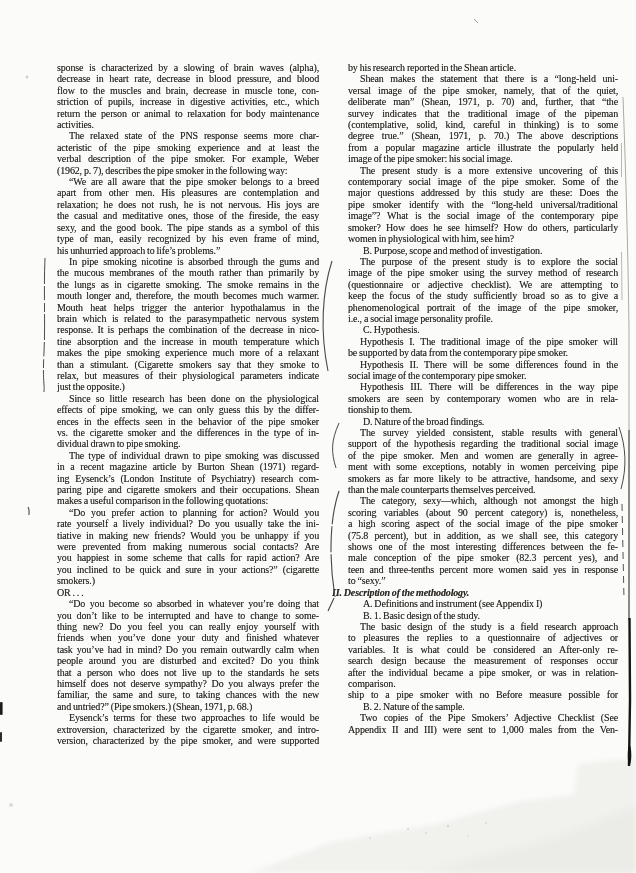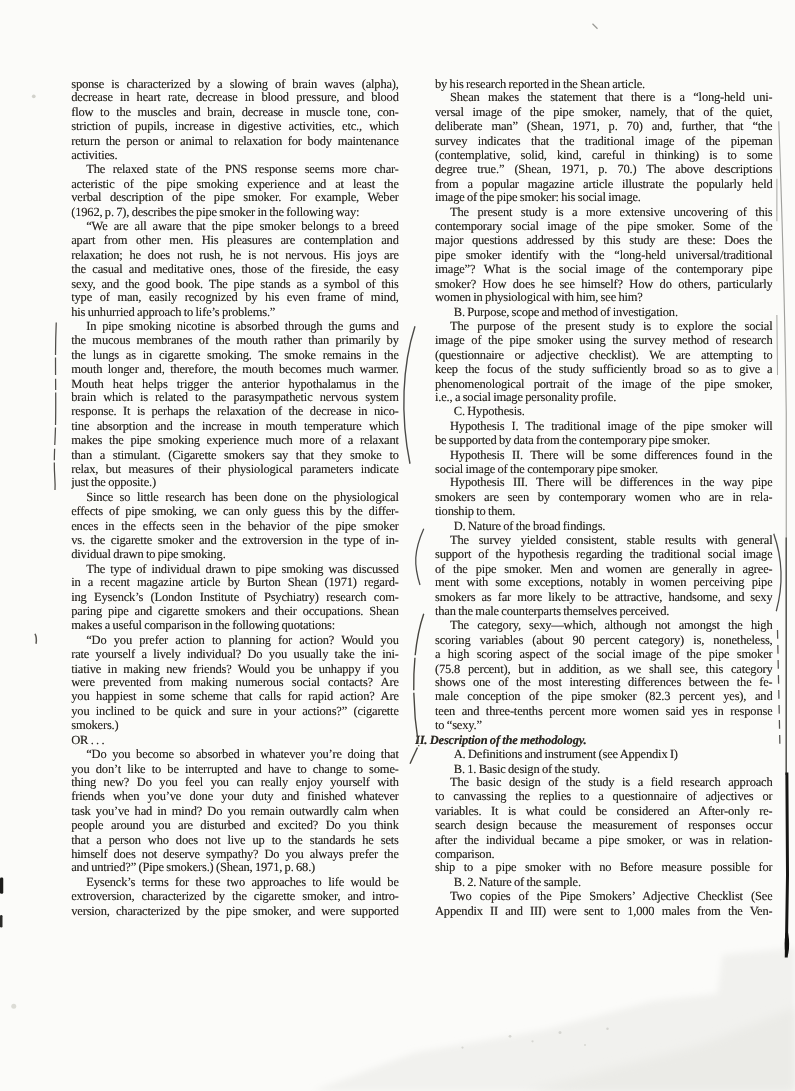--- a/index.html
+++ b/index.html
@@ -79,32 +79,32 @@
         <div class="line">type of man, easily recognized by his even frame of mind,</div>
         <div class="line last">his unhurried approach to life’s problems.”</div>
       </div>
       <div class="para">
         <div class="line ind-para">In pipe smoking nicotine is absorbed through the gums and</div>
         <div class="line">the mucous membranes of the mouth rather than primarily by</div>
         <div class="line">the lungs as in cigarette smoking. The smoke remains in the</div>
         <div class="line">mouth longer and, therefore, the mouth becomes much warmer.</div>
         <div class="line">Mouth heat helps trigger the anterior hypothalamus in the</div>
         <div class="line">brain which is related to the parasympathetic nervous system</div>
-        <div class="line">response. It is perhaps the relaxation of the decrease in nico-</div>
+        <div class="line">response. It is perhaps the combination of the decrease in nico-</div>
         <div class="line">tine absorption and the increase in mouth temperature which</div>
         <div class="line">makes the pipe smoking experience much more of a relaxant</div>
         <div class="line">than a stimulant. (Cigarette smokers say that they smoke to</div>
         <div class="line">relax, but measures of their physiological parameters indicate</div>
         <div class="line last">just the opposite.)</div>
       </div>
       <div class="para">
         <div class="line ind-para">Since so little research has been done on the physiological</div>
         <div class="line">effects of pipe smoking, we can only guess this by the differ-</div>
         <div class="line">ences in the effects seen in the behavior of the pipe smoker</div>
-        <div class="line">vs. the cigarette smoker and the extroversion in the type of in-</div>
+        <div class="line">vs. the cigarette smoker and the differences in the type of in-</div>
         <div class="line last">dividual drawn to pipe smoking.</div>
       </div>
       <div class="para">
         <div class="line ind-para">The type of individual drawn to pipe smoking was discussed</div>
         <div class="line">in a recent magazine article by Burton Shean (1971) regard-</div>
         <div class="line">ing Eysenck’s (London Institute of Psychiatry) research com-</div>
         <div class="line">paring pipe and cigarette smokers and their occupations. Shean</div>
         <div class="line last">makes a useful comparison in the following quotations:</div>
       </div>
       <div class="para">
@@ -121,20 +121,21 @@
       </div>
       <div class="para">
         <div class="line ind-para">“Do you become so absorbed in whatever you’re doing that</div>
         <div class="line">you don’t like to be interrupted and have to change to some-</div>
         <div class="line">thing new? Do you feel you can really enjoy yourself with</div>
         <div class="line">friends when you’ve done your duty and finished whatever</div>
         <div class="line">task you’ve had in mind? Do you remain outwardly calm when</div>
         <div class="line">people around you are disturbed and excited? Do you think</div>
         <div class="line">that a person who does not live up to the standards he sets</div>
         <div class="line">himself does not deserve sympathy? Do you always prefer the</div>
+        <div class="line">familiar, the same and sure, to taking chances with the new</div>
         <div class="line last">and untried?” (Pipe smokers.) (Shean, 1971, p. 68.)</div>
       </div>
       <div class="para">
         <div class="line ind-para">Eysenck’s terms for these two approaches to life would be</div>
         <div class="line">extroversion, characterized by the cigarette smoker, and intro-</div>
         <div class="line">version, characterized by the pipe smoker, and were supported</div>
       </div>
     </div>
   <div id="col-right" class="column">
       <div class="para">
@@ -211,21 +212,21 @@
         <div class="line last outdent italic">II. Description of the methodology.</div>
       </div>
       <div class="para">
         <div class="line last ind-heading">A. Definitions and instrument (see Appendix I)</div>
       </div>
       <div class="para">
         <div class="line last ind-heading">B. 1. Basic design of the study.</div>
       </div>
       <div class="para">
         <div class="line ind-para">The basic design of the study is a field research approach</div>
-        <div class="line">to canvassing the replies to a questionnaire of adjectives or</div>
+        <div class="line">to pleasures the replies to a questionnaire of adjectives or</div>
         <div class="line">variables. It is what could be considered an After-only re-</div>
         <div class="line">search design because the measurement of responses occur</div>
         <div class="line">after the individual became a pipe smoker, or was in relation-</div>
         <div class="line last">comparison.</div>
         <div class="line">ship to a pipe smoker with no Before measure possible for</div>
       </div>
       <div class="para">
         <div class="line last ind-heading">B. 2. Nature of the sample.</div>
       </div>
       <div class="para">

